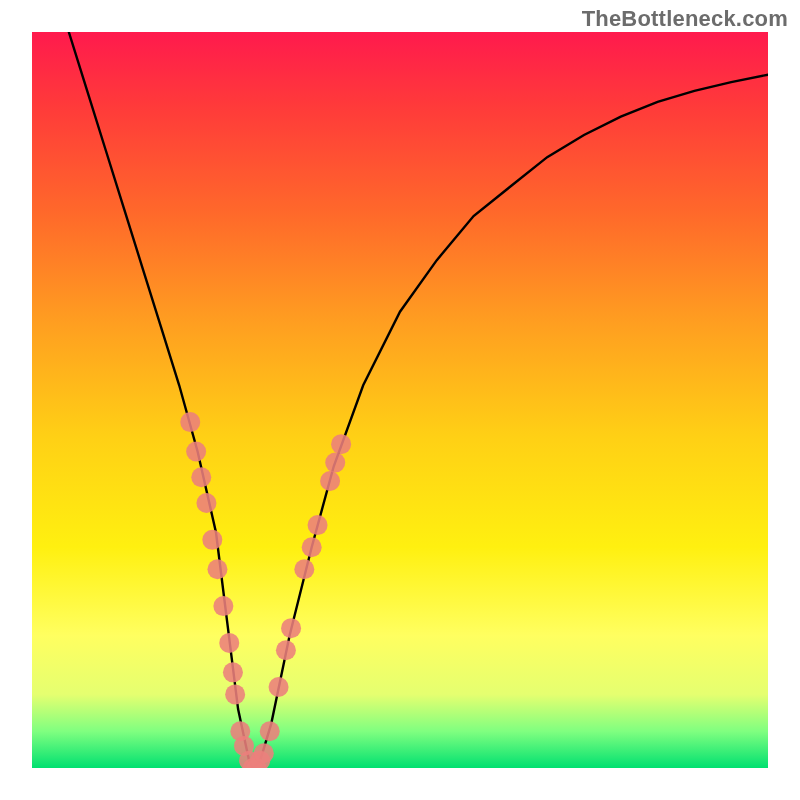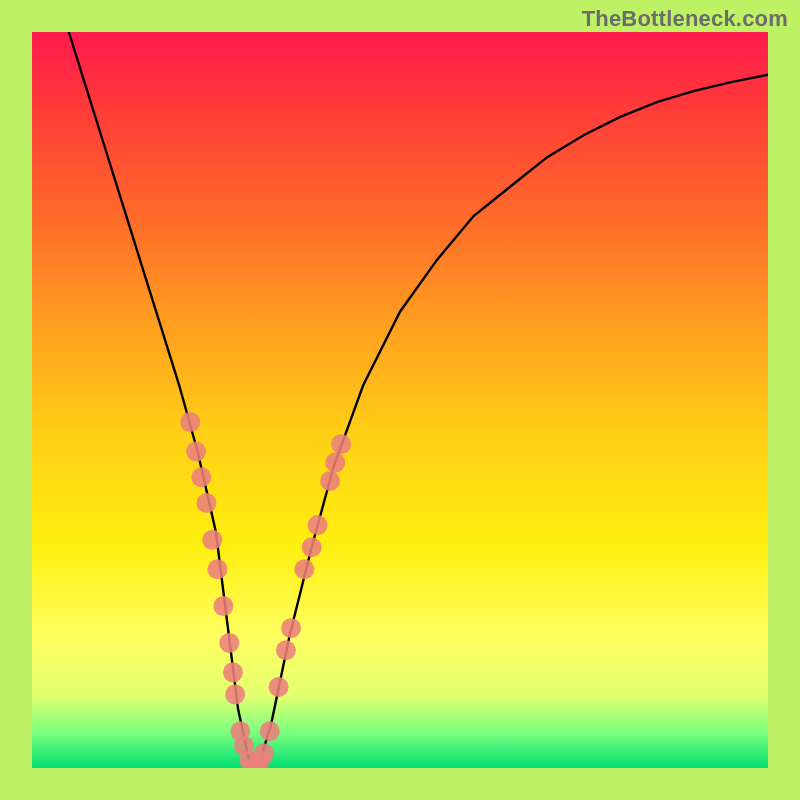--- a/index.html
+++ b/index.html
@@ -1,19 +1,19 @@
 <!DOCTYPE html>
 <html><head>
   <meta charset="utf-8">
   <style>
     * { margin: 0; padding: 0; box-sizing: border-box; }
     html, body { width: 800px; height: 800px; background: #000; overflow: hidden; }
     .container {
       width: 800px; height: 800px;
-      background: #bef264;
+      background: #ffffff;
       position: relative;
     }
     .plot-area {
       position: absolute;
       left: 32px;
       top: 32px;
       width: 736px;
       height: 736px;
       background: linear-gradient(to bottom,
         #ff1a4d 0%,

